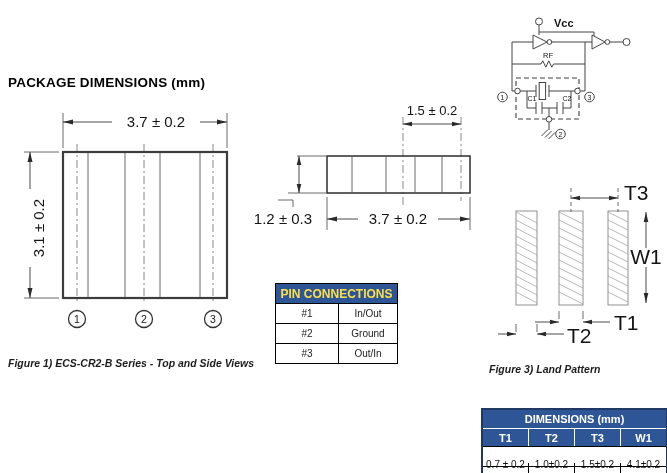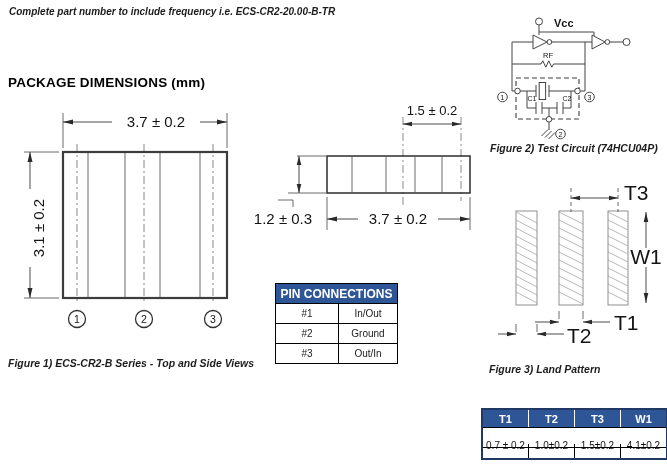--- a/index.html
+++ b/index.html
@@ -17,21 +17,21 @@
   .dline{stroke:#4a4a4a;stroke-width:1;fill:none;}
   .thin{stroke:#5a5a5a;stroke-width:0.9;fill:none;}
   .ah{fill:#2a2a2a;stroke:none;}
   .cdash{stroke:#7a7a7a;stroke-width:0.9;fill:none;stroke-dasharray:8 3 2 3;}
   .circ{stroke:#444;stroke-width:1;fill:none;}
   .circ-fill{stroke:#444;stroke-width:1;fill:#fff;}
   .pad{fill:#fff;stroke:#8f8f8f;stroke-width:1;}
   .hatch{stroke:#9a9a9a;stroke-width:0.7;}
   
   .pin-table{left:275px;top:283px;width:121px;border:1.5px solid #000;background:#fff;}
-  .pin-head{height:19px;background:#2e5697;color:#ffffff;font-size:12px;font-weight:700;
+  .pin-head{height:19px;background:#2e5697;color:#fde047;font-size:12px;font-weight:700;
             display:flex;align-items:center;justify-content:center;border-bottom:1px solid #000;}
   .pin-row{display:flex;height:19px;border-bottom:1px solid #000;font-size:10px;color:#222;}
   .pin-row:last-child{border-bottom:none;}
   .pin-c1{width:62px;border-right:1px solid #000;display:flex;align-items:center;justify-content:center;}
   .pin-c2{flex:1;display:flex;align-items:center;justify-content:center;}
   .dim-table{left:481px;top:408px;width:183px;border:2px solid #1f3864;background:#fff;}
   .dim-head{height:18px;background:#2e5697;color:#fff;font-size:11px;font-weight:700;
             display:flex;align-items:center;justify-content:center;border-bottom:1.5px solid #fff;}
   .dim-cols{display:flex;height:17px;background:#2e5697;}
   .dim-col{flex:1;color:#fff;font-size:11px;font-weight:700;display:flex;align-items:center;
@@ -43,21 +43,20 @@
   .dim-val:last-child{border-right:none;}
   .dim-stub{display:flex;height:10px;}
   .dim-stub div{flex:1;border-right:1px solid #000;}
   .dim-stub div:last-child{border-right:none;}
 </style>
 </head>
 <body>
 
 <div id="page">
 
-  <div class="abs note">Complete part number to include frequency i.e. ECS-CR2-20.00-B-TR</div>
   <div class="abs heading">PACKAGE DIMENSIONS (mm)</div>
 
   <svg width="667" height="473" viewBox="0 0 667 473">
 
     <g>
 
       <line class="cdash" x1="77" y1="144" x2="77" y2="304"></line>
       <line class="cdash" x1="144" y1="144" x2="144" y2="304"></line>
       <line class="cdash" x1="213" y1="144" x2="213" y2="304"></line>
 
@@ -257,40 +256,40 @@
       <line class="thin" x1="537" y1="324" x2="537" y2="332"></line>
       <line class="dline" x1="498" y1="334" x2="516" y2="334"></line>
       <line class="dline" x1="537" y1="334" x2="564" y2="334"></line>
       <polygon class="ah" points="516,334 507,331.8 507,336.2"></polygon>
       <polygon class="ah" points="537,334 546,331.8 546,336.2"></polygon>
       <text x="567" y="343" font-size="21">T2</text>
     </g>
   </svg>
 
   <div class="abs caption" id="cap-fig1">Figure 1) ECS-CR2-B Series - Top and Side Views</div>
-  <div class="abs caption" id="cap-fig2">Figure 2) Test Circuit (74HCU04P)</div>
   <div class="abs caption" id="cap-fig3">Figure 3) Land Pattern</div>
 
   <div class="abs pin-table">
     <div class="pin-head">PIN CONNECTIONS</div>
     <div class="pin-row">
       <div class="pin-c1">#1</div>
       <div class="pin-c2">In/Out</div>
     </div>
     <div class="pin-row">
       <div class="pin-c1">#2</div>
       <div class="pin-c2">Ground</div>
     </div>
     <div class="pin-row">
       <div class="pin-c1">#3</div>
       <div class="pin-c2">Out/In</div>
     </div>
   </div>
 
   <div class="abs dim-table">
+    <div class="dim-head">DIMENSIONS (mm)</div>
     <div class="dim-cols">
       <div class="dim-col">T1</div>
       <div class="dim-col">T2</div>
       <div class="dim-col">T3</div>
       <div class="dim-col">W1</div>
     </div>
     <div class="dim-vals">
       <div class="dim-val">0.7 ± 0.2</div>
       <div class="dim-val">1.0±0.2</div>
       <div class="dim-val">1.5±0.2</div>

